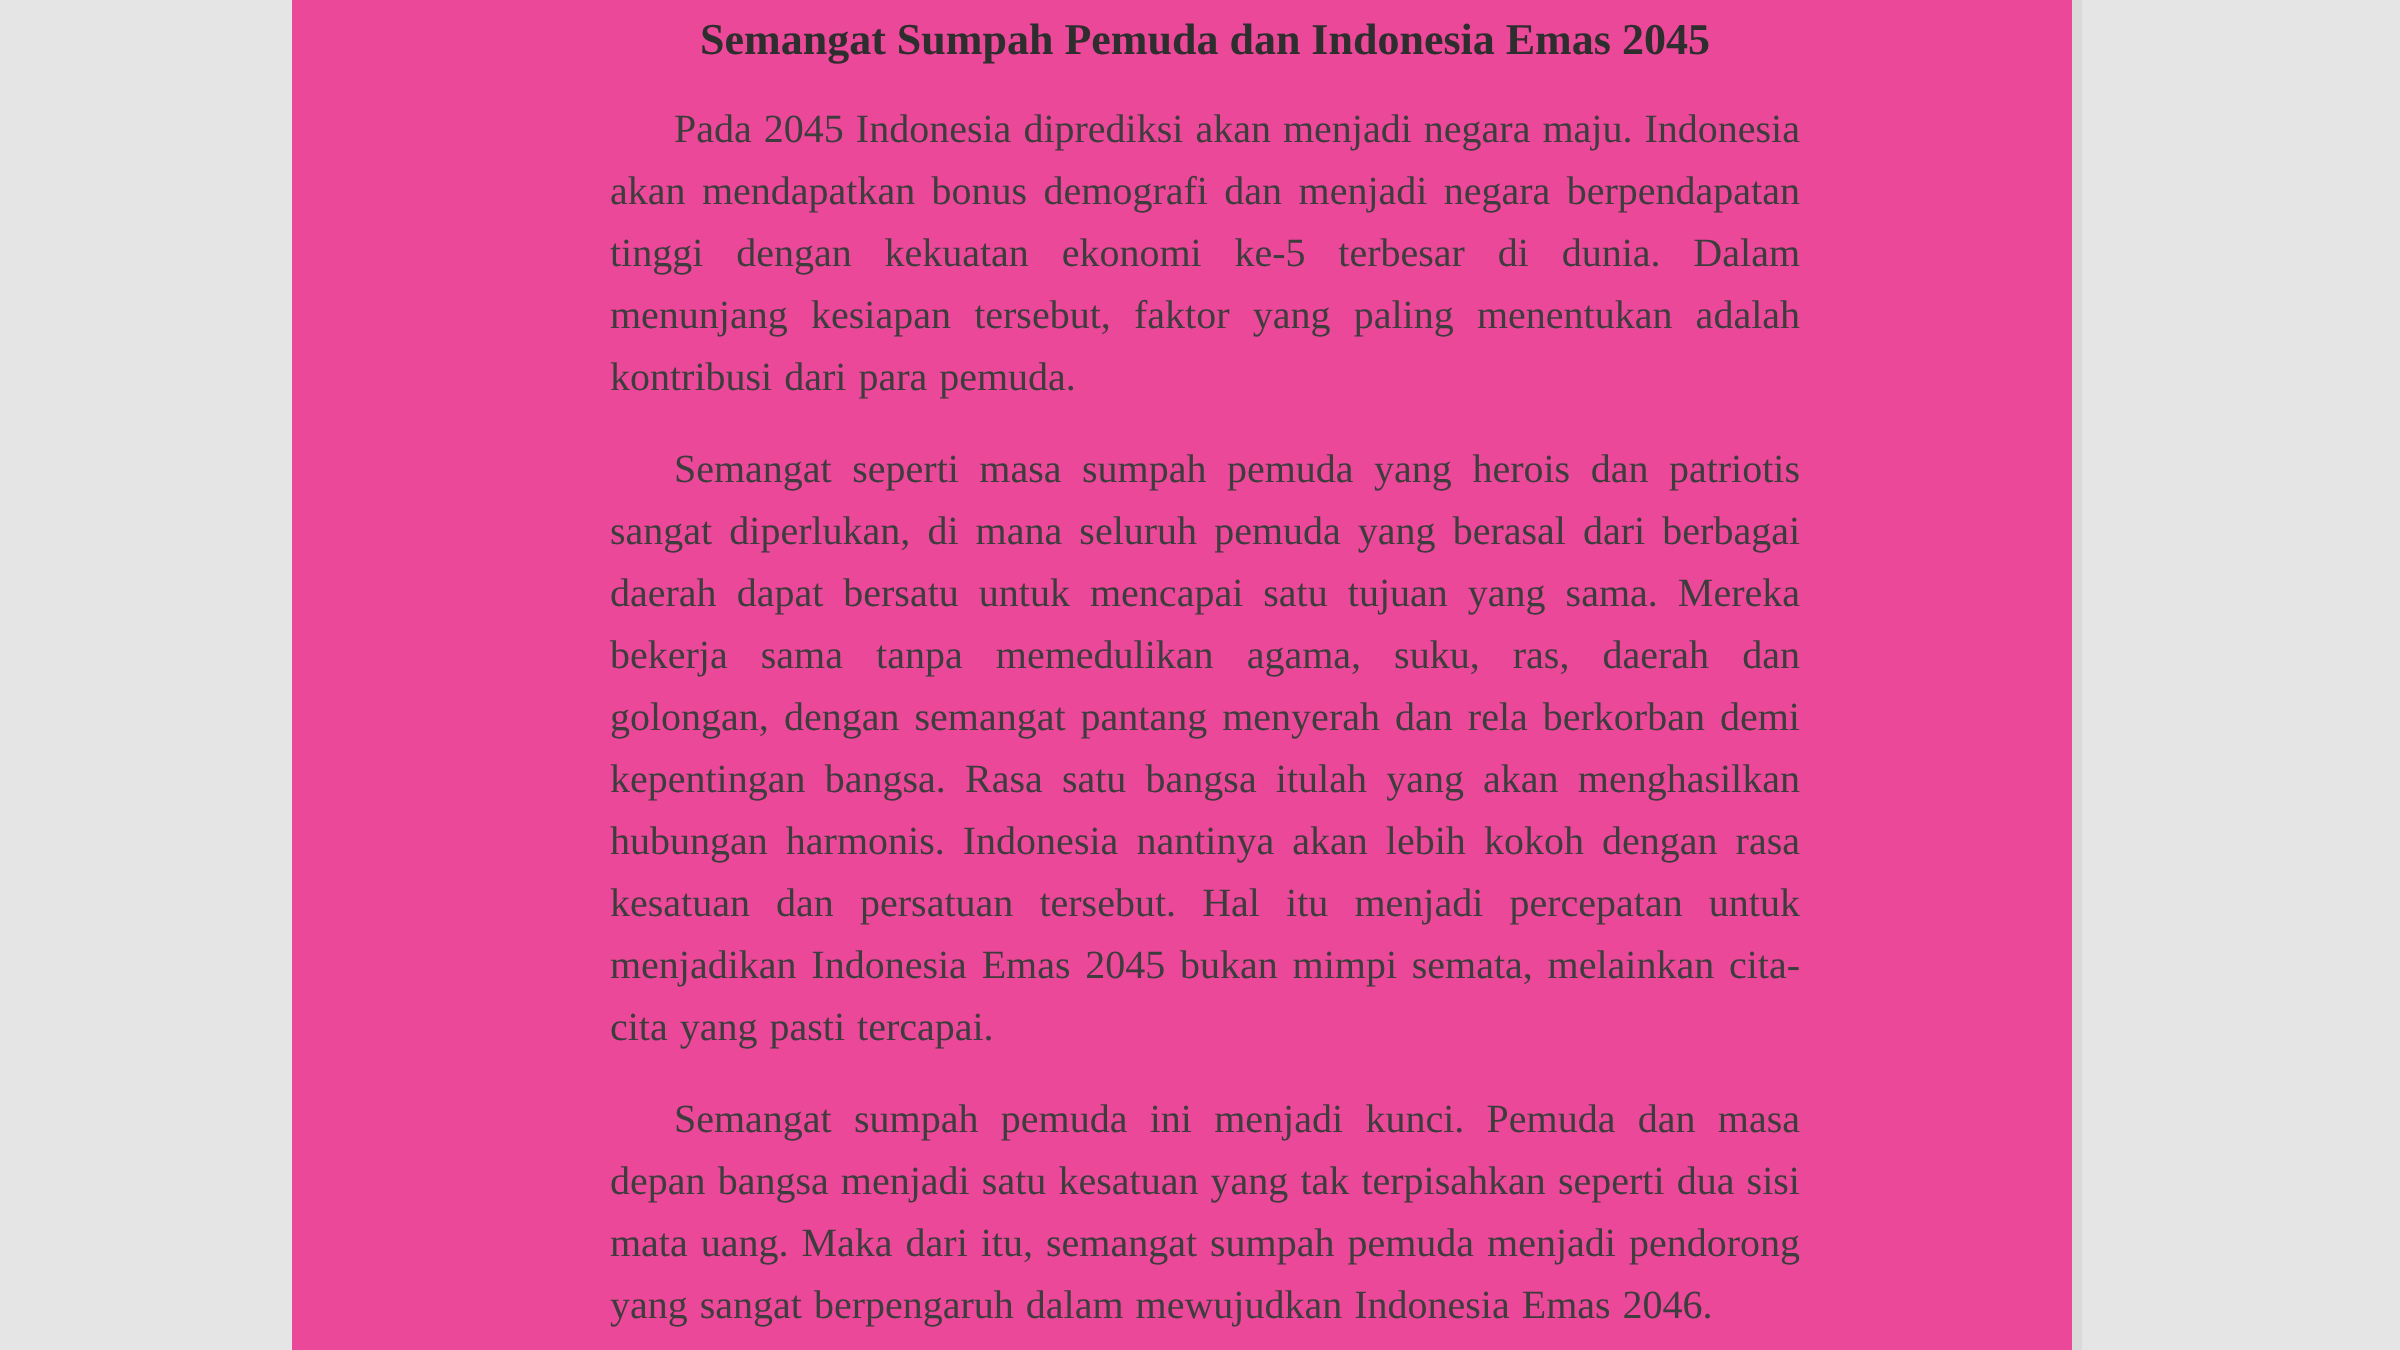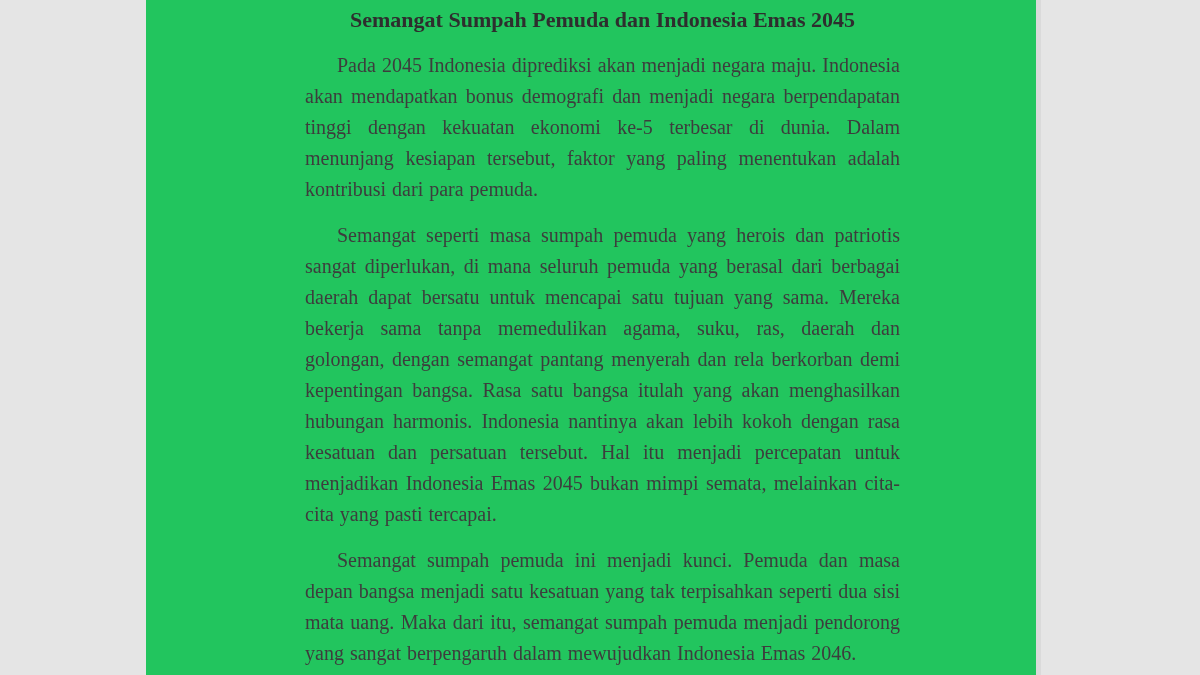--- a/index.html
+++ b/index.html
@@ -19,21 +19,21 @@
   .gutter {
     height: 100%;
     background: #e5e5e5;
     flex: 0 0 auto;
   }
   .gutter.left  { width: 146px; }
   .gutter.right { width: 164px; border-left: 5px solid #dadada; }
   .page {
     flex: 1 1 auto;
     height: 100%;
-    background: #22c55e;
+    background: #ec4899;
     position: relative;
   }
   .article {
     position: absolute;
     top: 5px;
     left: 159px;
     width: 595px;
     color: #3d3d3d;
   }
   .article h1 {

